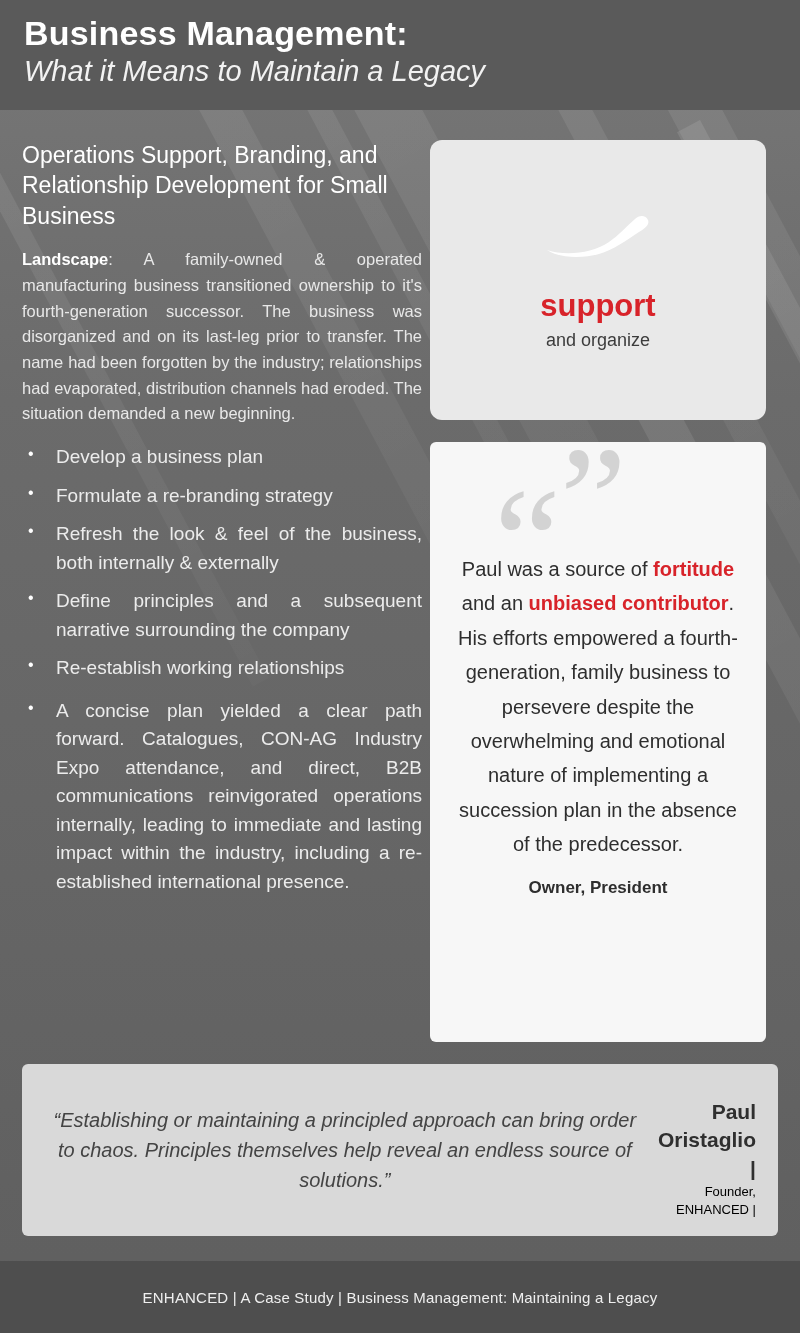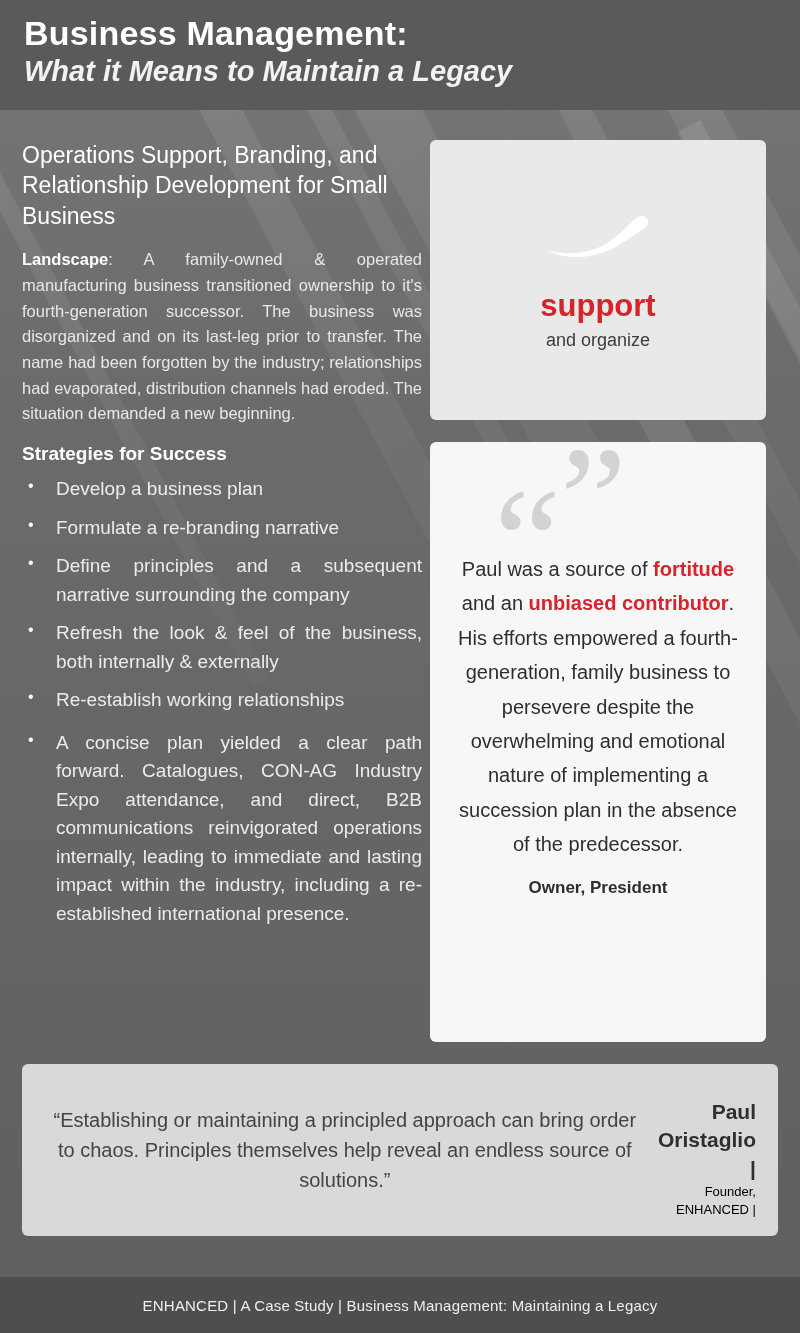--- a/index.html
+++ b/index.html
@@ -48,21 +48,21 @@
     margin: 0;
     font-size: 34px;
     font-weight: bold;
     letter-spacing: 0.2px;
     color: #ffffff;
     line-height: 1.15;
   }
   .header h2 {
     margin: 2px 0 0 0;
     font-size: 29px;
-    font-weight: bold;
+    font-weight: normal;
     font-style: italic;
     color: #f2f2f2;
     line-height: 1.15;
   }
 
   
   .content {
     position: relative;
     z-index: 4;
     display: flex;
@@ -125,20 +125,21 @@
     border-radius: 6px;
     color: #333333;
   }
   .card-support {
     height: 280px;
     display: flex;
     flex-direction: column;
     align-items: center;
     justify-content: center;
     padding: 10px;
+    border-radius: 12px;
   }
   .hand-icon { margin-bottom: 26px; }
   .support-word {
     color: #d8232a;
     font-size: 31px;
     font-weight: bold;
     line-height: 1;
     margin-bottom: 9px;
   }
   .support-sub {
@@ -197,40 +198,41 @@
     background: #d9d9d9;
     border-radius: 6px;
     padding: 18px 22px;
     display: flex;
     align-items: center;
     color: #3a3a3a;
     min-height: 150px;
   }
   .principle-quote {
     flex: 1 1 auto;
+    font-style: italic;
     font-size: 20px;
     line-height: 1.5;
     color: #444444;
     text-align: center;
     padding-right: 10px;
   }
   .principle-sign {
     width: 210px;
     text-align: right;
     line-height: 1.35;
     margin-top: 16px;
   }
   .sign-name { font-size: 21px; font-weight: bold; color: #2f2f2f; }
   .sign-role { font-size: 13px; color: #000000; }
 
   
   .footer {
     position: absolute;
     left: 0; right: 0; bottom: 0;
-    height: 56px;
+    height: 72px;
     background: #4e4e4e;
     display: flex;
     align-items: center;
     justify-content: center;
     font-size: 15px;
     color: #efefef;
     letter-spacing: 0.2px;
     z-index: 6;
   }
 </style>
@@ -252,26 +254,25 @@
     <h2>What it Means to Maintain a Legacy</h2>
   </div>
 
   <div class="content">
 
     <div class="col-left">
       <div class="subtitle">Operations Support, Branding, and Relationship Development for Small Business</div>
 
       <p class="body"><b>Landscape</b><span>: A family-owned &amp; operated manufacturing business transitioned ownership to it's fourth-generation successor. The business was disorganized and on its last-leg prior to transfer. The name had been forgotten by the industry; relationships had evaporated, distribution channels had eroded. The situation demanded a new beginning.</span></p>
 
-      <h3 class="section">Strategies for Success</h3>
       <ul class="bullets">
         <li>Develop a business plan</li>
-        <li>Formulate a re-branding narrative</li>
+        <li>Formulate a re-branding strategy</li>
+        <li>Refresh the look &amp; feel of the business, both internally &amp; externally</li>
         <li>Define principles and a subsequent narrative surrounding the company</li>
-        <li>Refresh the look &amp; feel of the business, both internally &amp; externally</li>
         <li>Re-establish working relationships</li>
       </ul>
 
       <ul class="bullets">
         <li>A concise plan yielded a clear path forward. Catalogues, CON-AG Industry Expo attendance, and direct, B2B communications reinvigorated operations internally, leading to immediate and lasting impact within the industry, including a re-established international presence.</li>
       </ul>
     </div>
 
     <div class="col-right">
 

